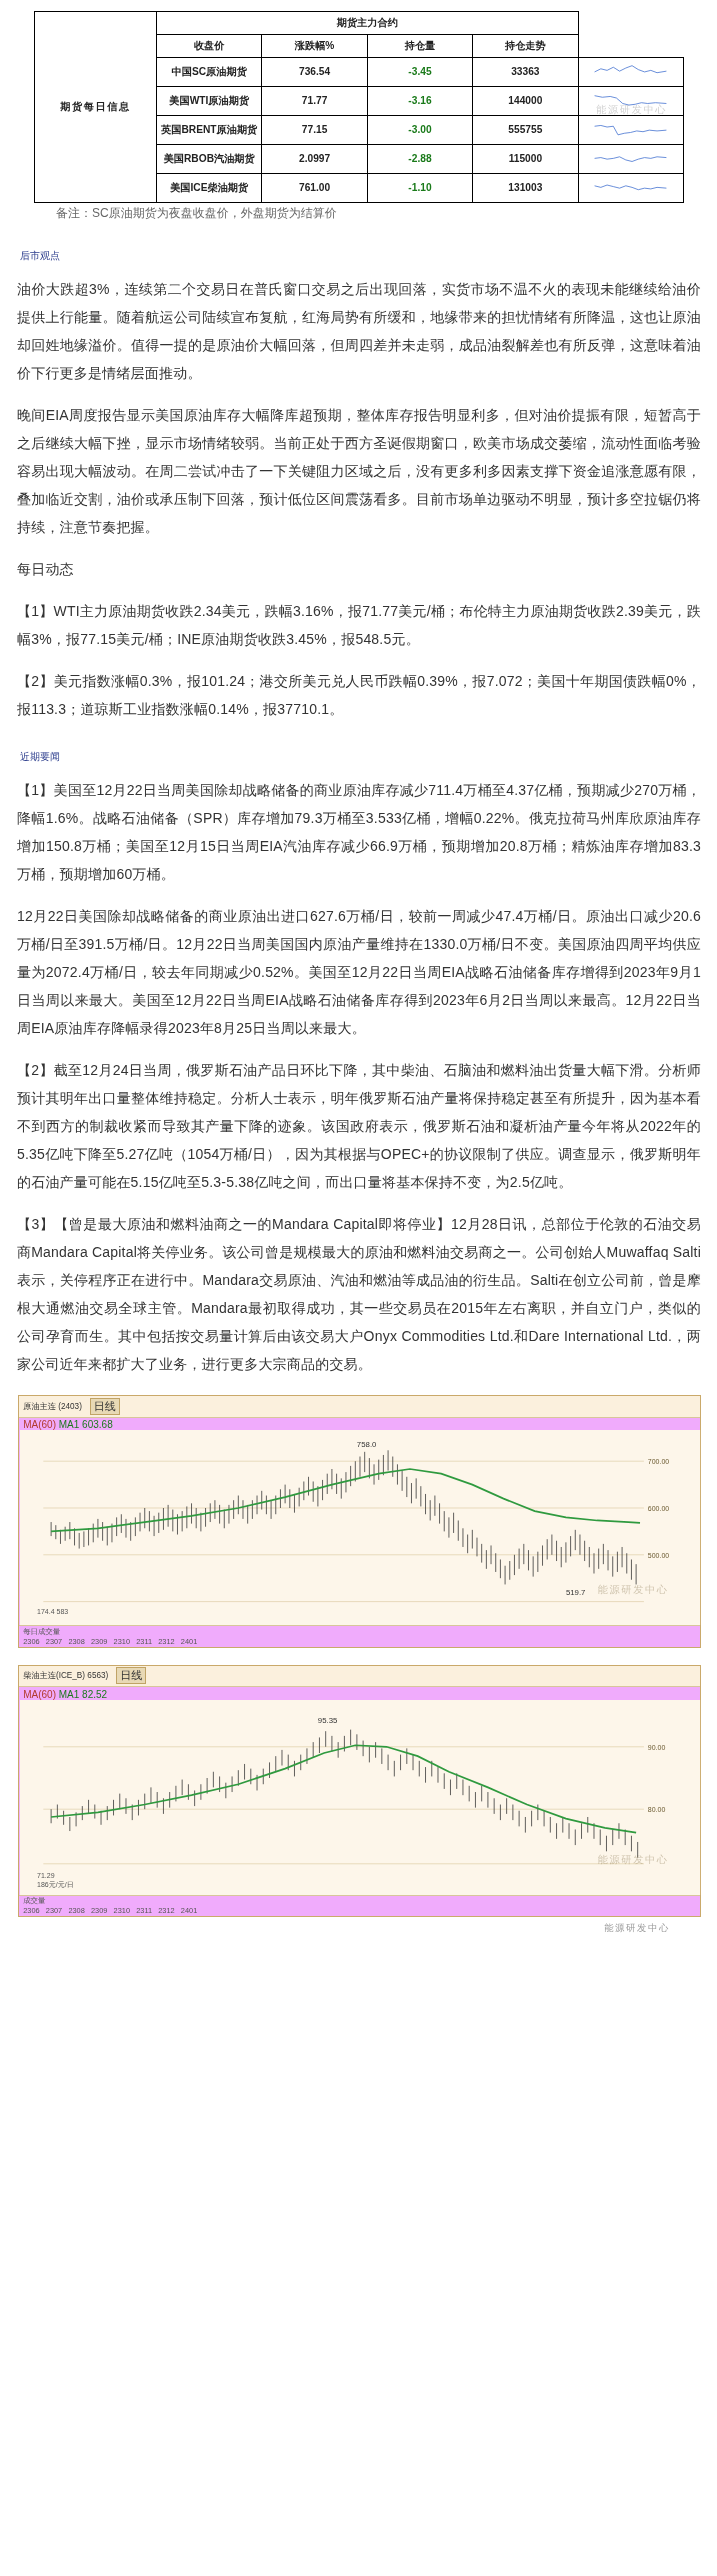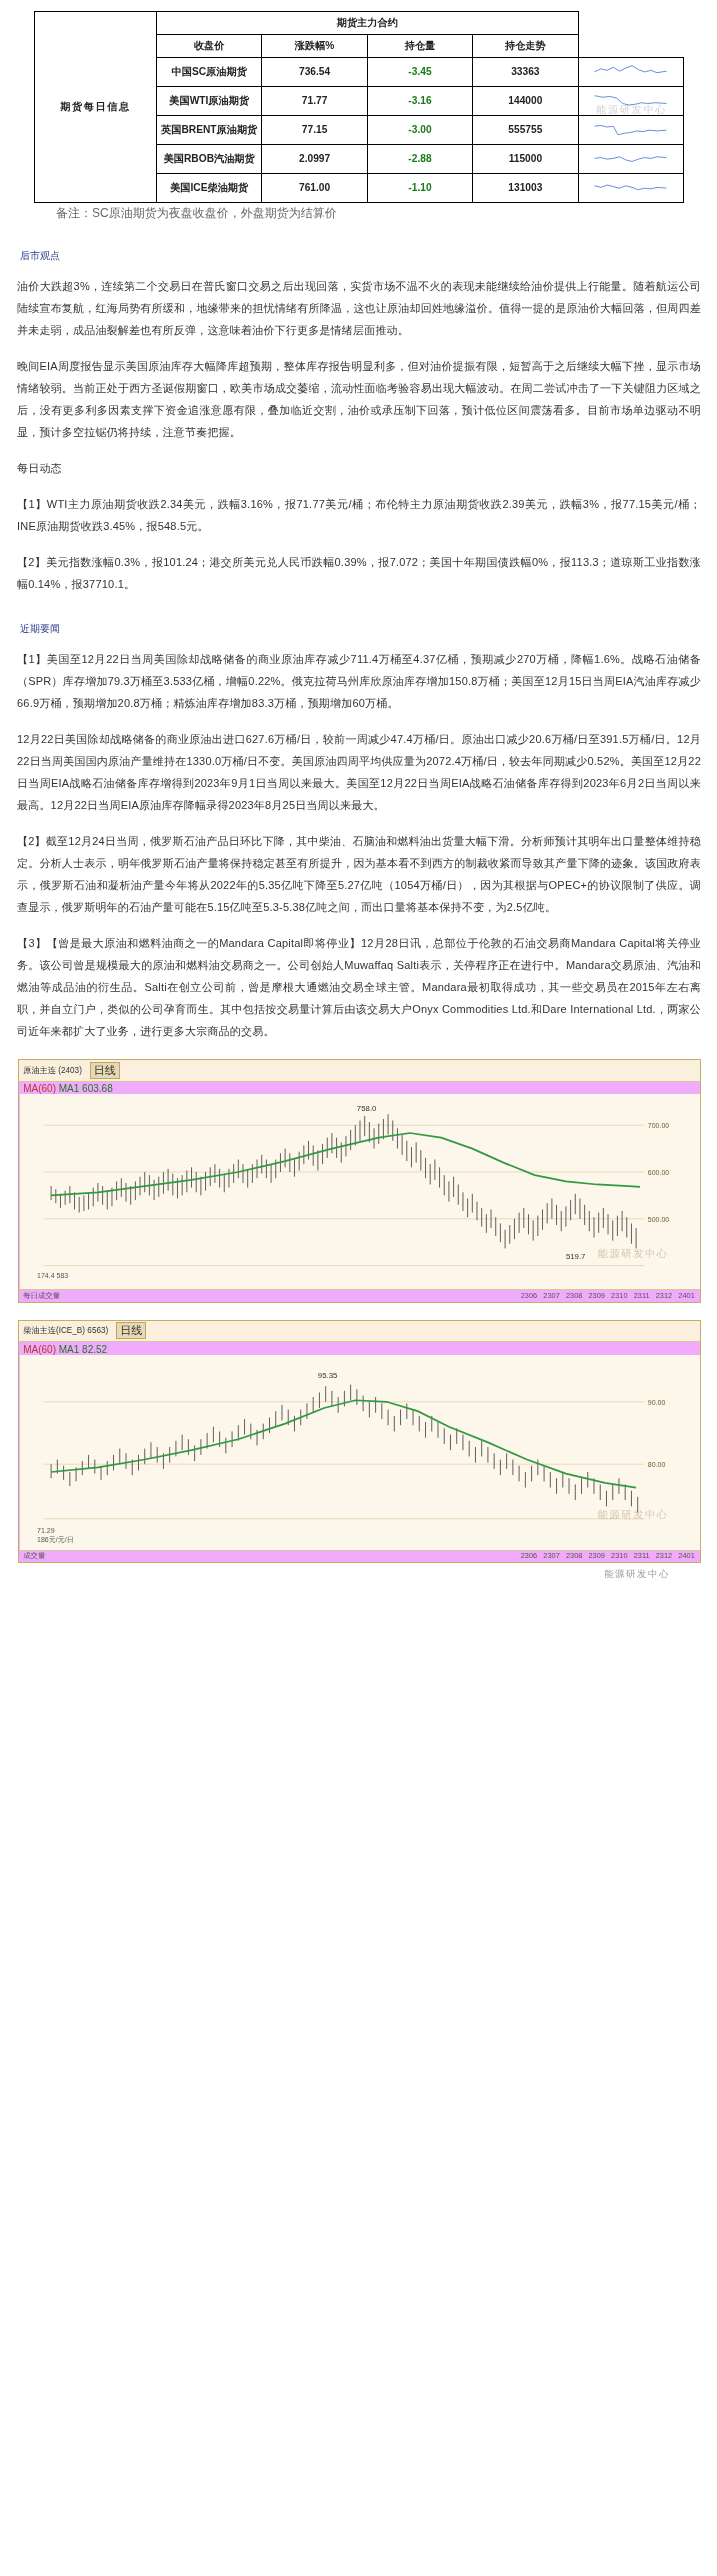--- a/index.html
+++ b/index.html
@@ -67,21 +67,21 @@
   }
 
   
   .section-title {
     font-size: 10px;
     font-weight: normal;
     color: #2b3c8c;
     margin: 26.6px 0 12.5px 3.1px;
   }
   p.body {
-    font-size: 11px;
+    font-size: 14px;
     line-height: 2.0;
     margin: 0 0 14px 0;
     text-align: justify;
     color: #333;
     letter-spacing: 0.2px;
   }
 
   
   .chart-box {
     position: relative;
@@ -116,20 +116,21 @@
   .chart-ma .ma-val { color: #1d7a1d; }
   .chart-plot { position: relative; height: 195px; }
   .chart-plot svg { display: block; }
   .chart-footer {
     font-size: 7.4px;
     color: #555;
     border-top: 0.8px solid #d8c69a;
     padding: 0.8px 4.7px;
     display: flex;
     justify-content: space-between;
+    flex-direction: column;
   }
   .watermark {
     position: absolute;
     right: 31px;
     bottom: 28px;
     font-size: 10.2px;
     color: rgba(120,100,60,0.35);
     letter-spacing: 1.6px;
     pointer-events: none;
   }

